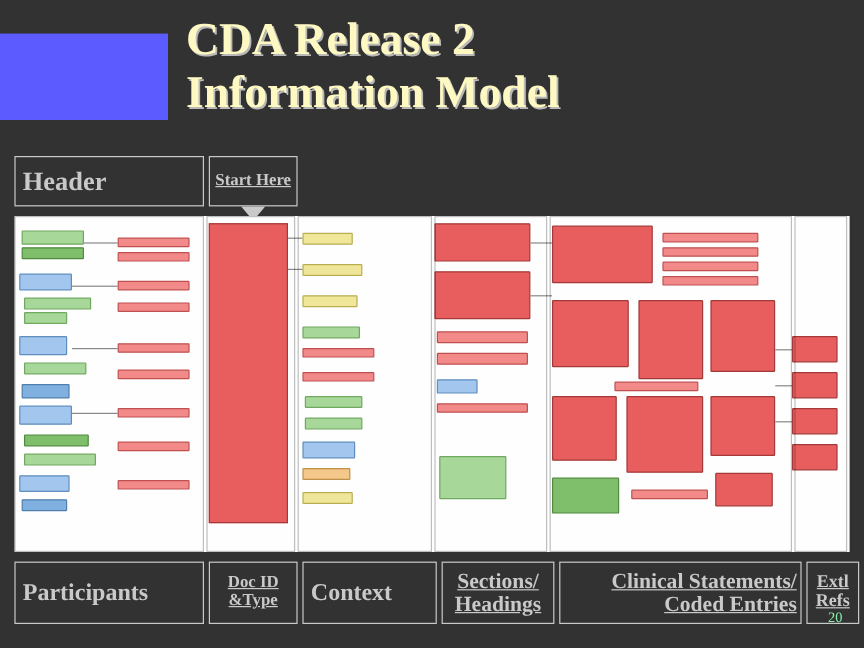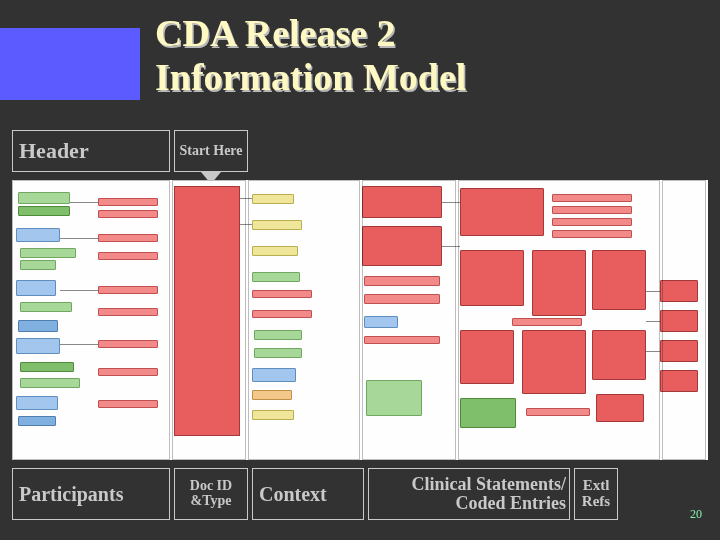--- a/index.html
+++ b/index.html
@@ -59,21 +59,21 @@
     background: #323232;
     color: #c9c9c9;
     display: flex;
     align-items: center;
     padding: 2px 6px;
     font-size: 22px;
     font-weight: bold;
     overflow: hidden;
     white-space: nowrap;
   }
-  .box.small { font-size: 14px; line-height: 1.05; justify-content: center; text-align: center; padding: 20px 3px; }
+  .box.small { font-size: 14px; line-height: 1.05; justify-content: center; text-align: center; padding: 20px 3px; text-decoration: underline; }
   .box.small span { white-space: normal; }
   .diagram-area {
     position: absolute;
     top: 50px;
     bottom: 60px;
     left: 0;
     right: 0;
     background: #fefefe;
     overflow: hidden;
   }
@@ -241,20 +241,23 @@
     <div class="boxrow bottom">
       <div class="box" style="flex:0 0 158px; font-size:20px">
         <span>Participants</span>
       </div>
       <div class="box small" style="flex:0 0 74px">
         <span>Doc ID &amp;Type</span>
       </div>
       <div class="box" style="flex:0 0 112px; font-size:20px">
         <span>Context</span>
       </div>
+      <div class="box small" style="flex:0 0 94px; font-size:18px">
+        <span>Sections/ Headings</span>
+      </div>
       <div class="box small" style="flex:0 0 202px; font-size:18px; text-align:right; justify-content:flex-start">
         <span>Clinical Statements/ Coded Entries</span>
       </div>
       <div class="box small" style="flex:0 0 44px; font-size:15px">
         <span>Extl Refs</span>
       </div>
     </div>
 
   </div>
 

